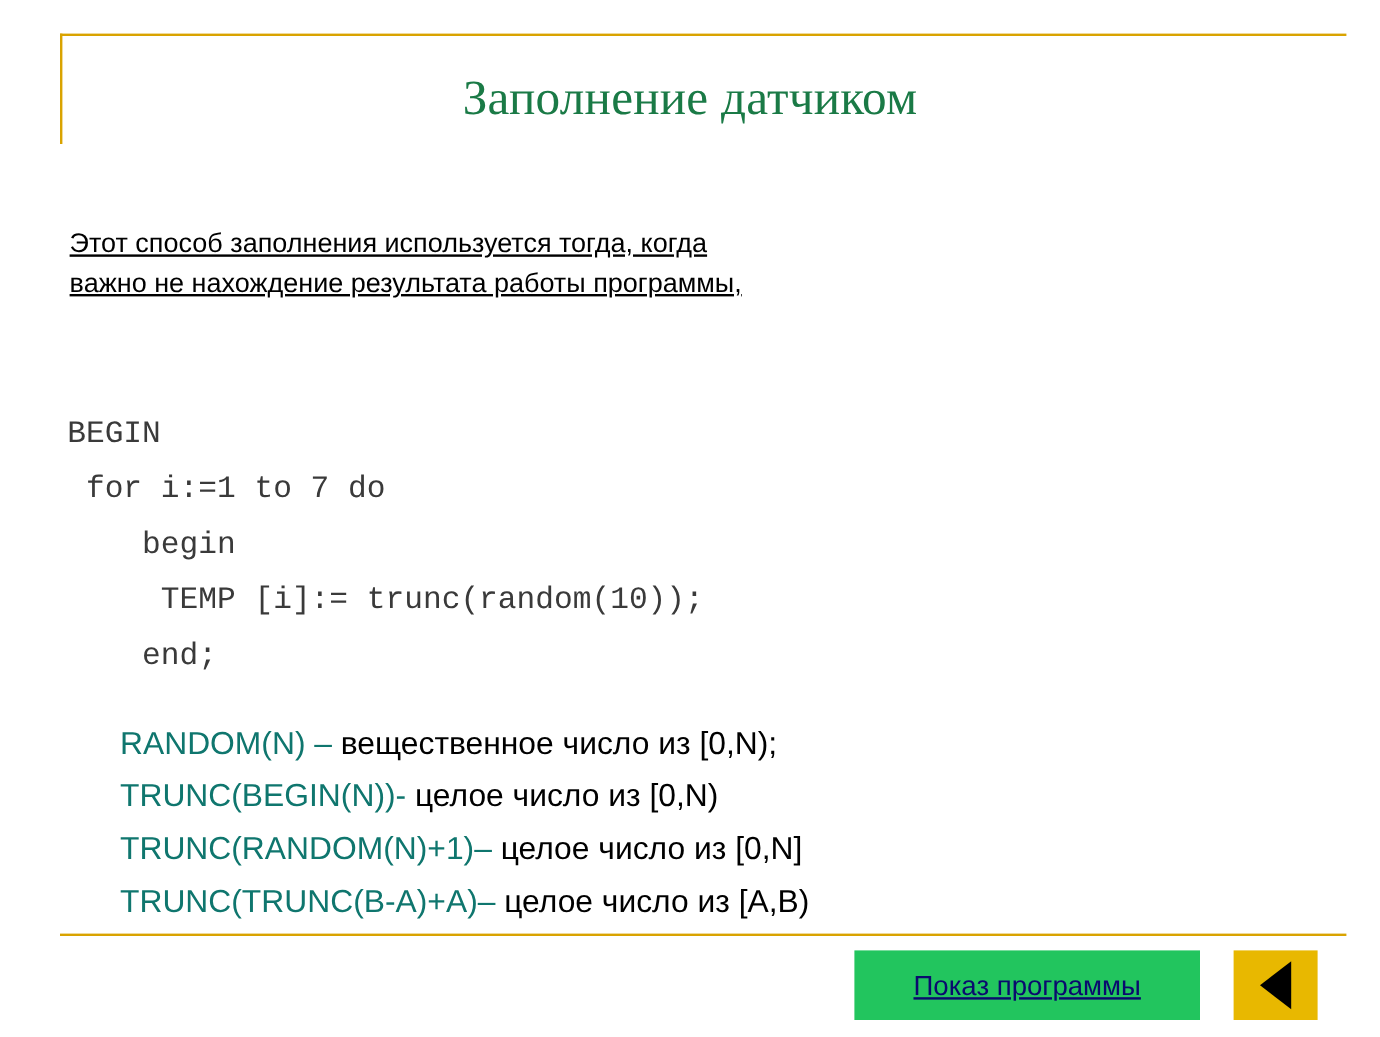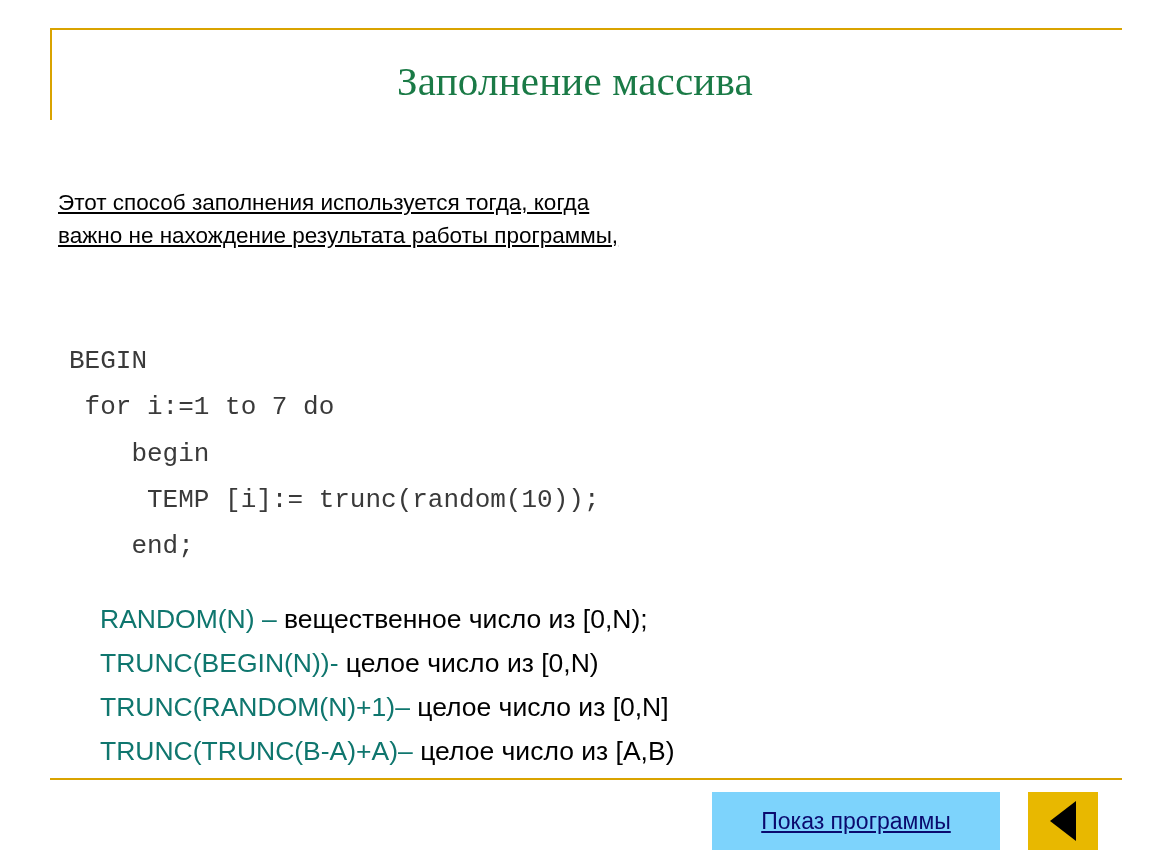--- a/index.html
+++ b/index.html
@@ -63,21 +63,21 @@
     width: 700px;
     font-size: 22.5px;
     line-height: 1.47;
     color: #000000;
     text-decoration: underline;
   }
 
   
   .code {
     position: absolute;
-    left: 69px;
+    left: 56px;
     top: 312px;
     font-family: "Liberation Mono", monospace;
     font-size: 26px;
     line-height: 1.78;
     color: #3a3a3a;
     white-space: pre;
   }
 
   
   .legend {
@@ -92,21 +92,21 @@
     color: #0f766e;
   }
 
   
   .show-btn {
     position: absolute;
     left: 712px;
     top: 792px;
     width: 288px;
     height: 58px;
-    background: #7dd3fc;
+    background: #22c55e;
     display: flex;
     align-items: center;
     justify-content: center;
   }
   .show-btn span {
     font-size: 23px;
     color: #0a0a6e;
     text-decoration: underline;
   }
 
@@ -131,21 +131,21 @@
   }
 </style>
 </head>
 <body>
 
 <div class="frame-top-line"></div>
 <div class="frame-left-line"></div>
 <div class="frame-bottom-line"></div>
 
 <div class="title">
-  <div>Заполнение массива</div>
+  <div>Заполнение датчиком</div>
 </div>
 
 <div class="intro">
   <div>Этот способ заполнения используется тогда, когда</div>
   <div>важно не нахождение результата работы программы,</div>
 </div>
 
 <pre class="code">BEGIN
  for i:=1 to 7 do
     begin

